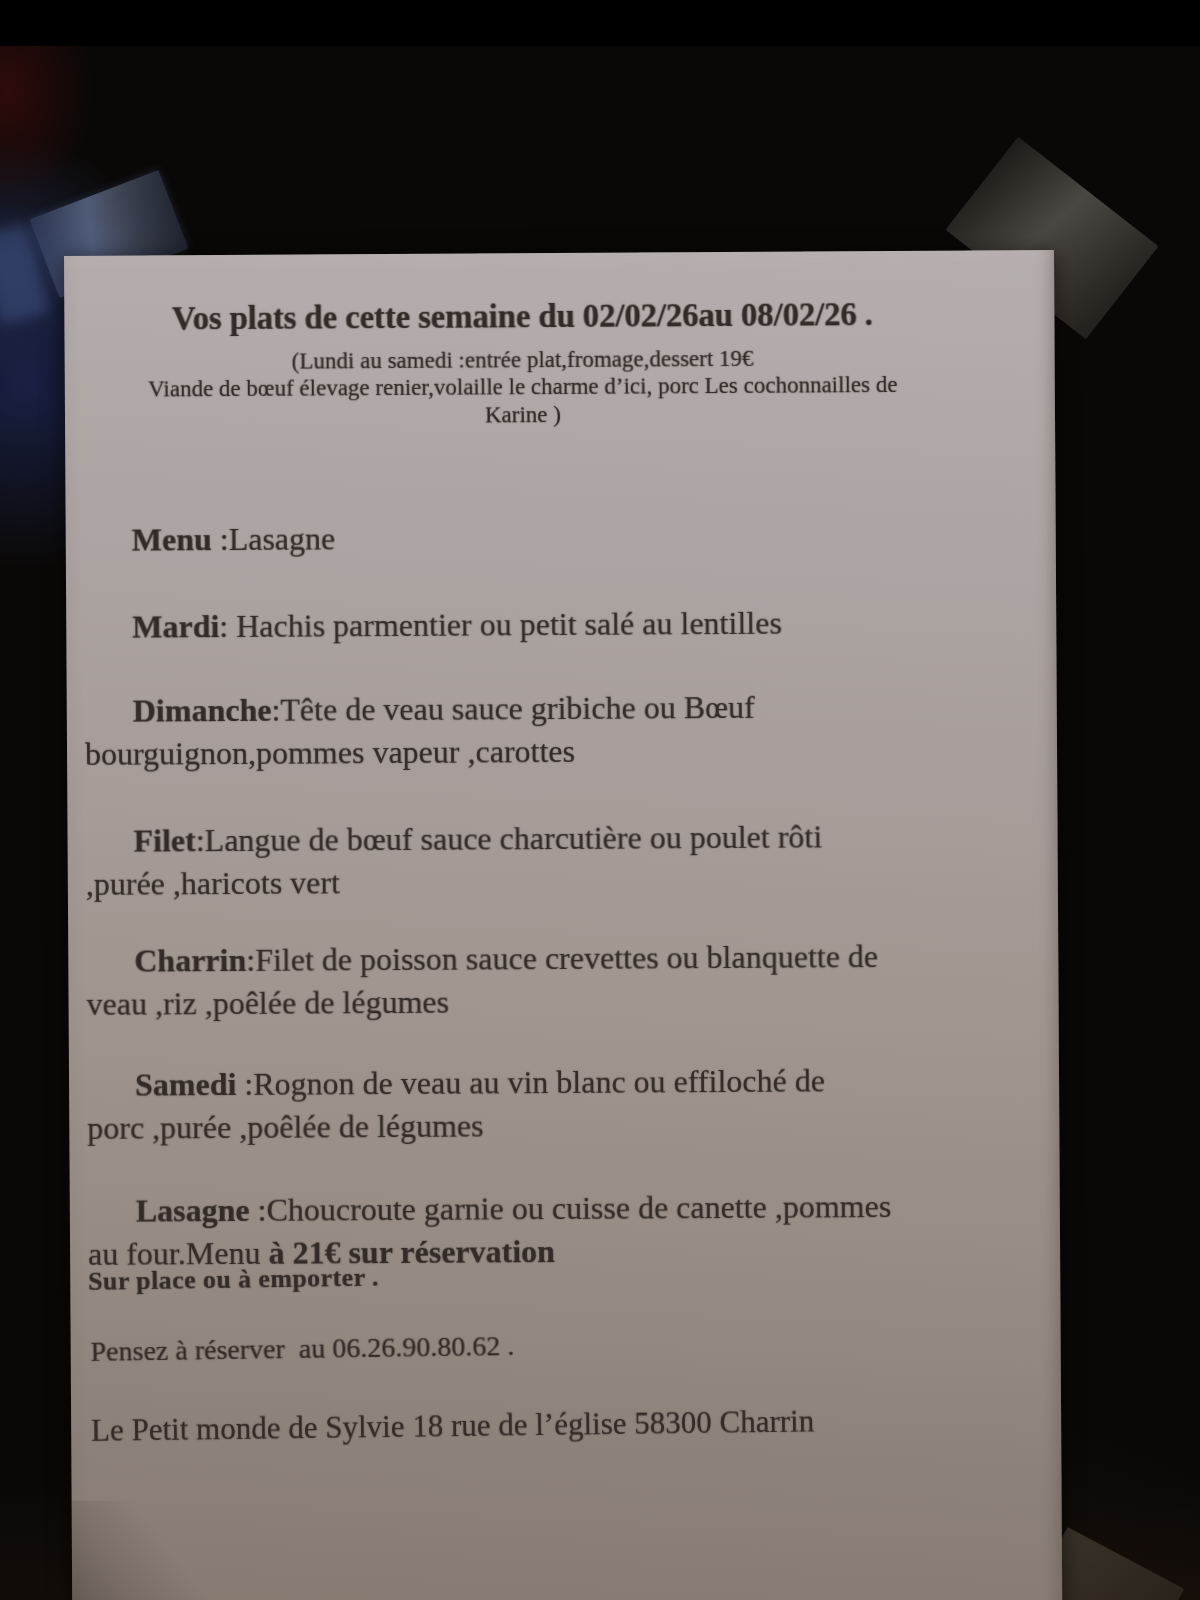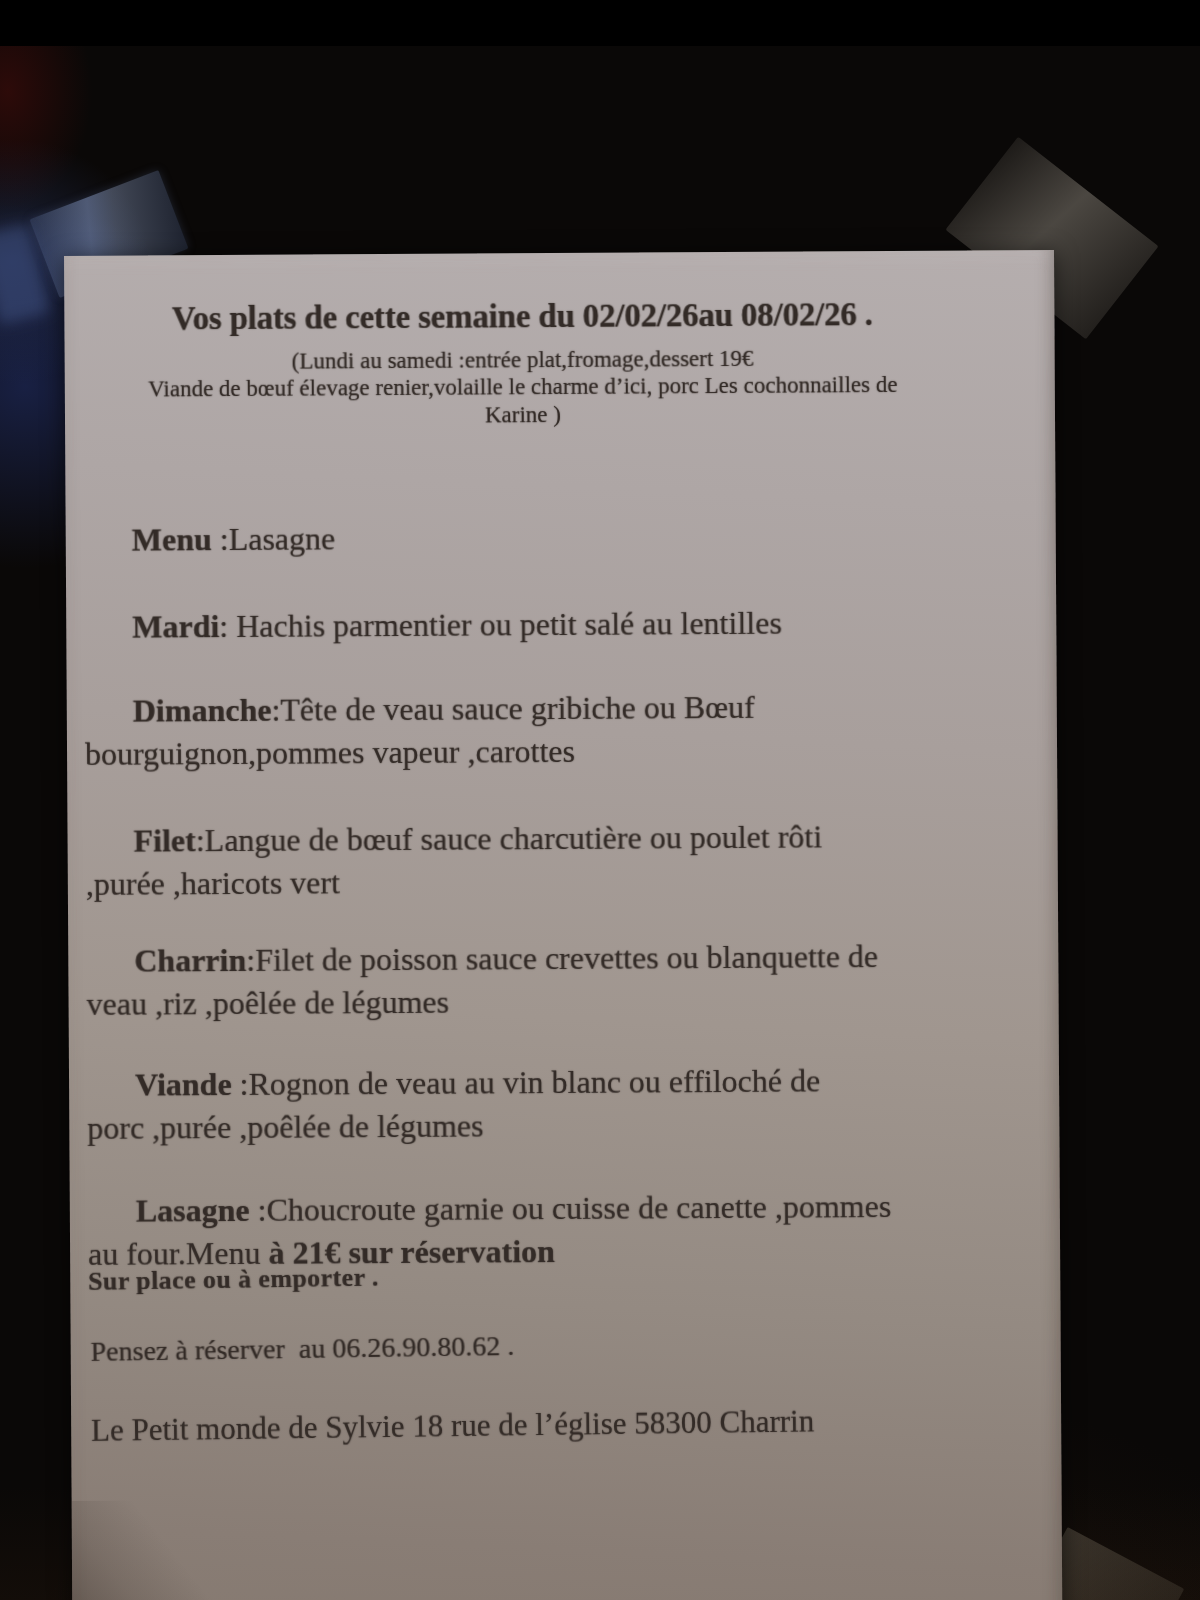--- a/index.html
+++ b/index.html
@@ -104,21 +104,21 @@
     </div>
     <div class="txt day d-jeudi">
       <span class="b">Filet</span><span>:</span><span>Langue de bœuf sauce charcutière ou poulet rôti
 ,purée ,haricots vert</span>
     </div>
     <div class="txt day d-vendredi">
       <span class="b">Charrin</span><span>:</span><span>Filet de poisson sauce crevettes ou blanquette de
 veau ,riz ,poêlée de légumes</span>
     </div>
     <div class="txt day d-samedi">
-      <span class="b">Viande</span><span> :</span><span>Rognon de veau au vin blanc ou effiloché de
+      <span class="b">Samedi</span><span> :</span><span>Rognon de veau au vin blanc ou effiloché de
 porc ,purée ,poêlée de légumes</span>
     </div>
     <div class="txt day d-dimanche">
       <span class="b">Lasagne</span><span> :</span><span>Choucroute garnie ou cuisse de canette ,pommes
 au four.Menu </span><span class="b">à 21€ sur réservation</span>
     </div>
 
     <div class="txt f-surplace">Sur place ou à emporter .</div>
     <div class="txt f-pensez">Pensez à réserver  au 06.26.90.80.62 .</div>
     <div class="txt f-address">Le Petit monde de Sylvie 18 rue de l’église 58300 Charrin</div>

